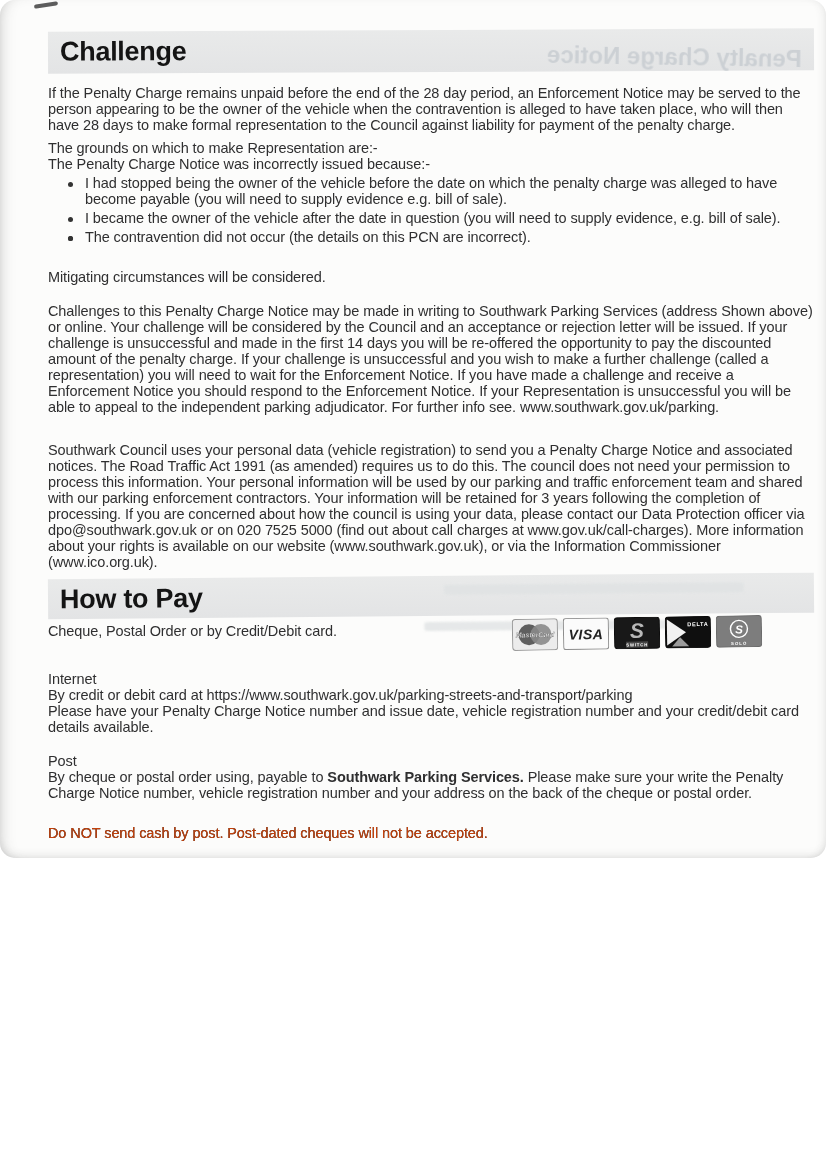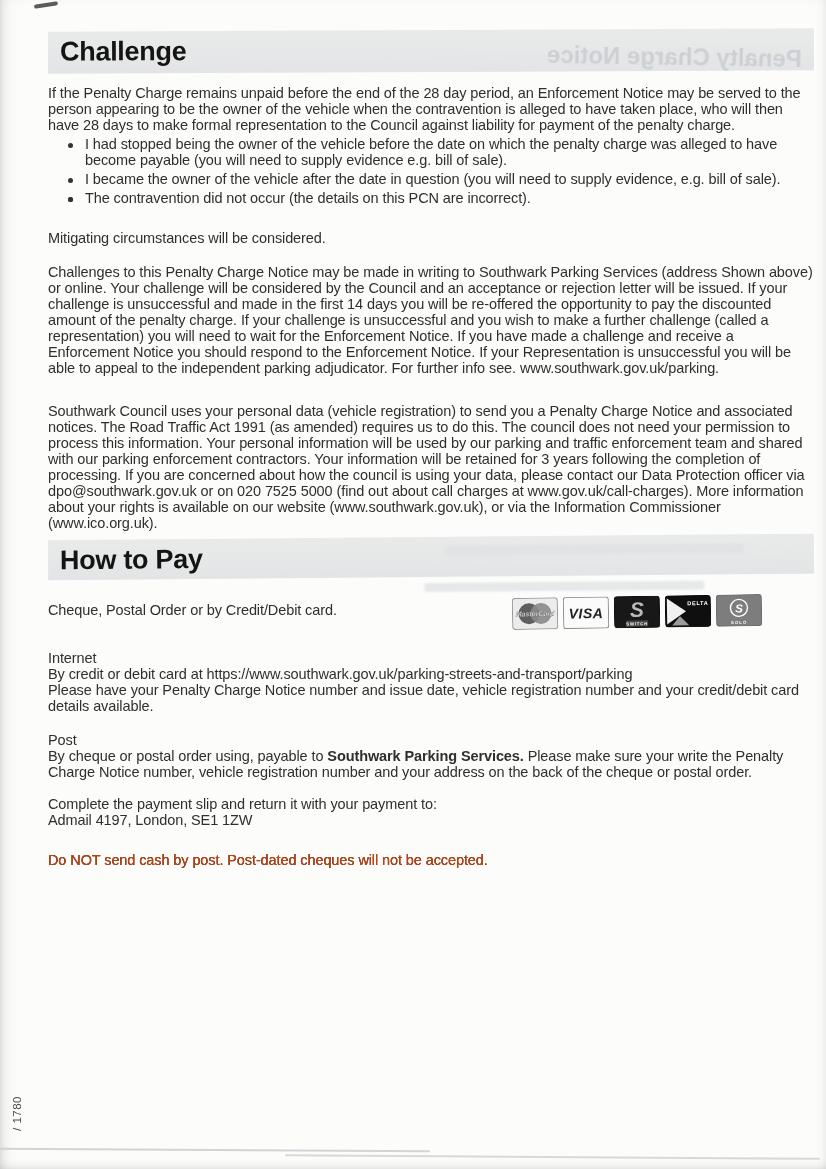--- a/index.html
+++ b/index.html
@@ -2,26 +2,27 @@
 <html><head>
 <meta charset="utf-8">
 <style>
   html,body{margin:0;padding:0;}
   body{
     width:826px;height:1169px;
     font-family:"Liberation Sans","DejaVu Sans",sans-serif;
     background:#ffffff;
   }
   .paper{
-    position:relative;width:826px;height:1169px;overflow:hidden;
+    position:relative;width:826px;height:858px;overflow:hidden;
     background:#fcfcfb;
     box-shadow:inset 10px 0 16px -12px rgba(60,60,60,.35),
                inset -8px 0 12px -10px rgba(60,60,60,.2),
                inset 0 -8px 12px -10px rgba(60,60,60,.25);
     color:#2f2f30;
+    border-radius:15px;
   }
   .content{position:absolute;left:48px;top:0;width:766px;}
   .body-text{font-size:14.5px;line-height:16px;letter-spacing:-0.1px;}
   p{margin:0;}
 
   
   .section-bar{
     position:relative;height:42px;
     background:linear-gradient(180deg,#e9eaea 0%,#e3e4e5 100%);
     transform:rotate(-0.25deg);
@@ -40,21 +41,21 @@
   .ghost-blob{position:absolute;background:#dfe2e3;filter:blur(1.2px);opacity:.75;border-radius:3px;}
   .ghost-blob.b1{right:70px;top:9px;width:300px;height:10px;}
   .ghost-blob.b2{right:110px;top:46px;width:280px;height:9px;}
 
   ul.grounds{list-style:none;margin:3px 0 0 0;padding:0;}
   ul.grounds li{position:relative;padding-left:37px;margin-bottom:3px;}
   ul.grounds .dot{
     position:absolute;left:20px;top:7px;width:5px;height:5px;border-radius:50%;background:#333;
   }
 
-  .pay-row{position:relative;height:36px;margin-top:25px;}
+  .pay-row{position:relative;height:36px;margin-top:7px;}
   .cards{
     position:absolute;right:52px;top:-6px;display:flex;gap:5px;
     transform:rotate(-0.9deg);
   }
   .card{width:46px;height:32px;display:block;}
   .bold{font-weight:bold;}
   .warning-line{color:#c2410c;text-shadow:0 0 .3px #1d1d1e;}
 
   .margin-code{
     position:absolute;left:-13px;top:1106px;width:62px;height:15px;
@@ -89,20 +90,24 @@
 
   <div class="content">
 
     <div class="section-bar bar1">
       <h1 class="section-title">Challenge</h1>
       <div class="ghost-title">Penalty Charge Notice</div>
     </div>
 
     <p class="body-text mt-para1">If the Penalty Charge remains unpaid before the end of the 28 day period, an Enforcement Notice may be served to the person appearing to be the owner of the vehicle when the contravention is alleged to have taken place, who will then have 28 days to make formal representation to the Council against liability for payment of the penalty charge.</p>
 
+    <div class="body-text mt-grounds">
+      <div>The grounds on which to make Representation are:-</div>
+      <div>The Penalty Charge Notice was incorrectly issued because:-</div>
+    </div>
 
     <ul class="grounds body-text">
       <li>
         <span class="dot"></span>
         <span>I had stopped being the owner of the vehicle before the date on which the penalty charge was alleged to have become payable (you will need to supply evidence e.g. bill of sale).</span>
       </li>
       <li>
         <span class="dot"></span>
         <span>I became the owner of the vehicle after the date in question (you will need to supply evidence, e.g. bill of sale).</span>
       </li>
@@ -165,24 +170,20 @@
       <div>Internet</div>
       <div>By credit or debit card at https://www.southwark.gov.uk/parking-streets-and-transport/parking</div>
       <div>Please have your Penalty Charge Notice number and issue date, vehicle registration number and your credit/debit card details available.</div>
     </div>
 
     <div class="body-text mt-post">
       <div>Post</div>
       <p><span>By cheque or postal order using, payable to </span><span class="bold">Southwark Parking Services.</span><span> Please make sure your write the Penalty Charge Notice number, vehicle registration number and your address on the back of the cheque or postal order.</span></p>
     </div>
 
-    <div class="body-text mt-slip">
-      <div>Complete the payment slip and return it with your payment to:</div>
-      <div>Admail 4197, London, SE1 1ZW</div>
-    </div>
 
     <p class="body-text warning-line mt-warning">Do NOT send cash by post. Post-dated cheques will not be accepted.</p>
 
   </div>
 
   <div class="margin-code">/ 1780</div>
   <div class="scan-line a"></div>
   <div class="scan-line b"></div>
 </div>
 

